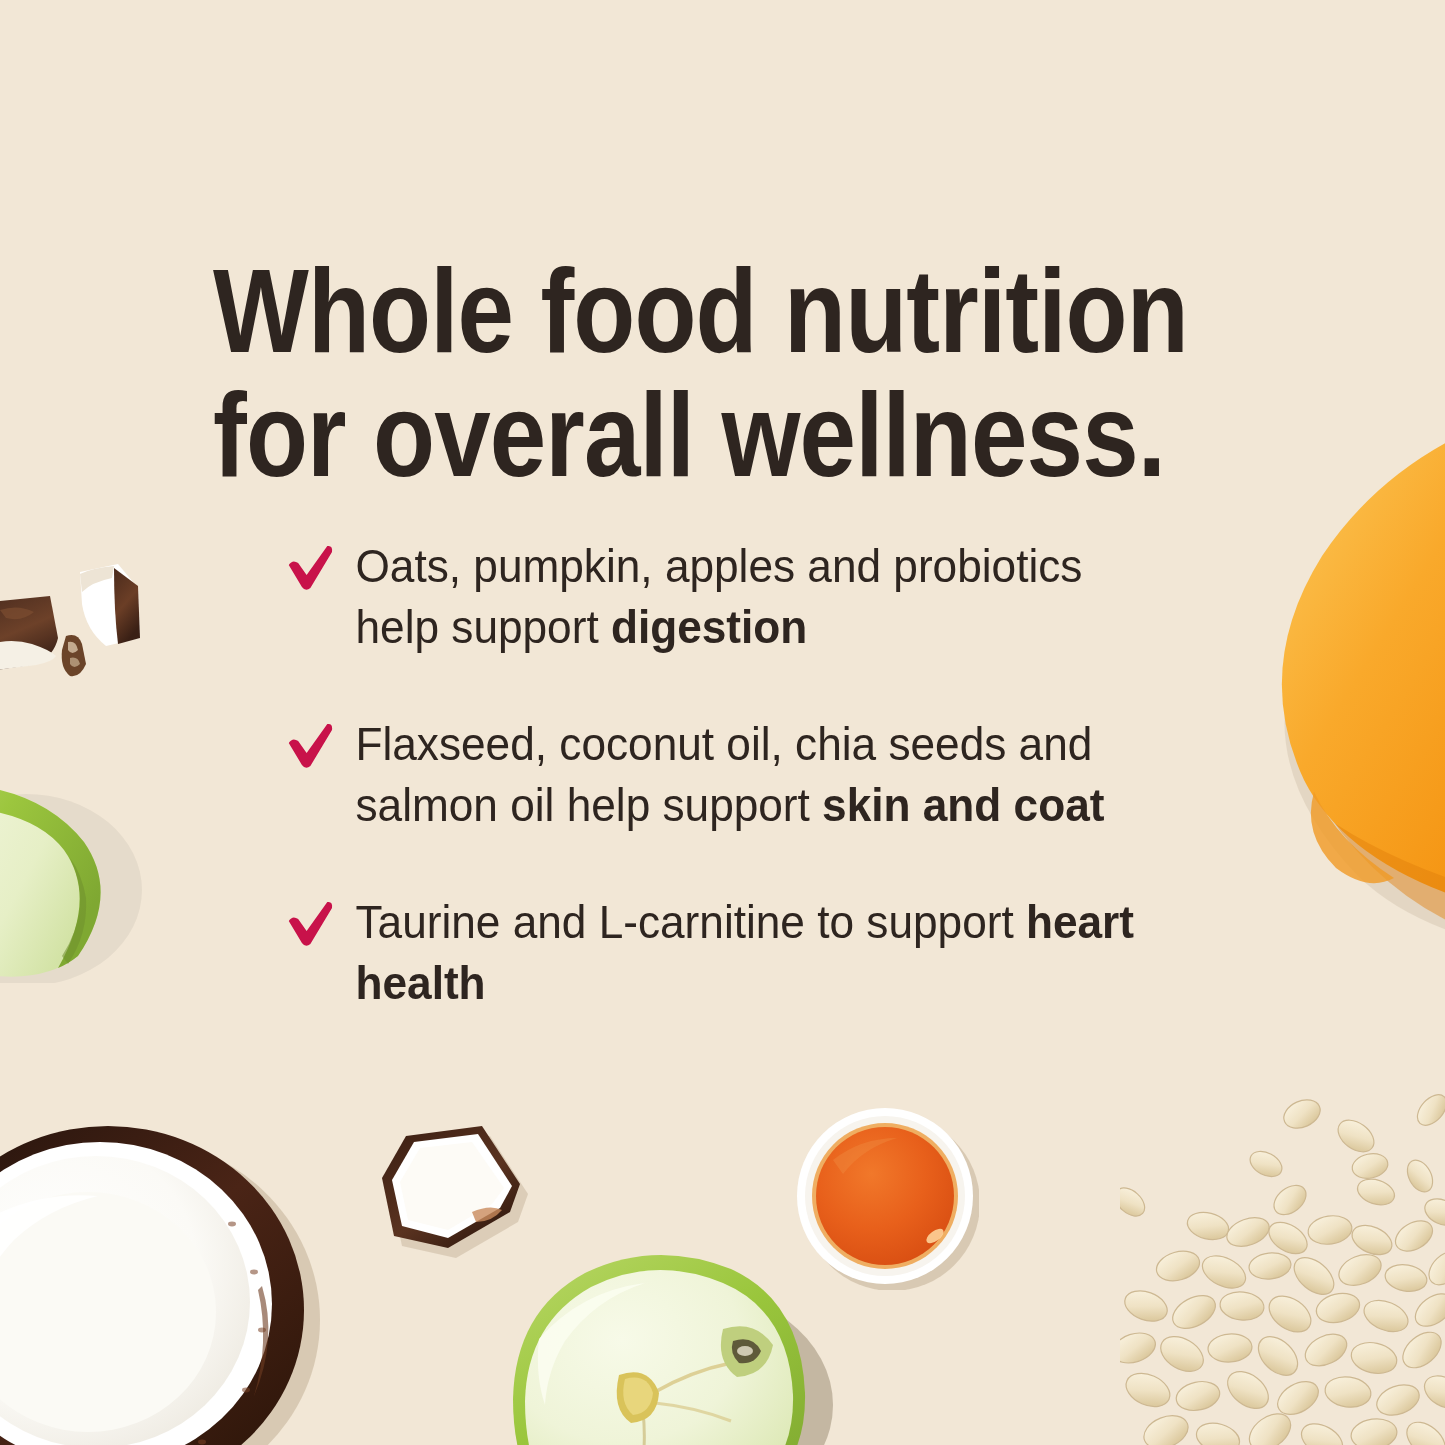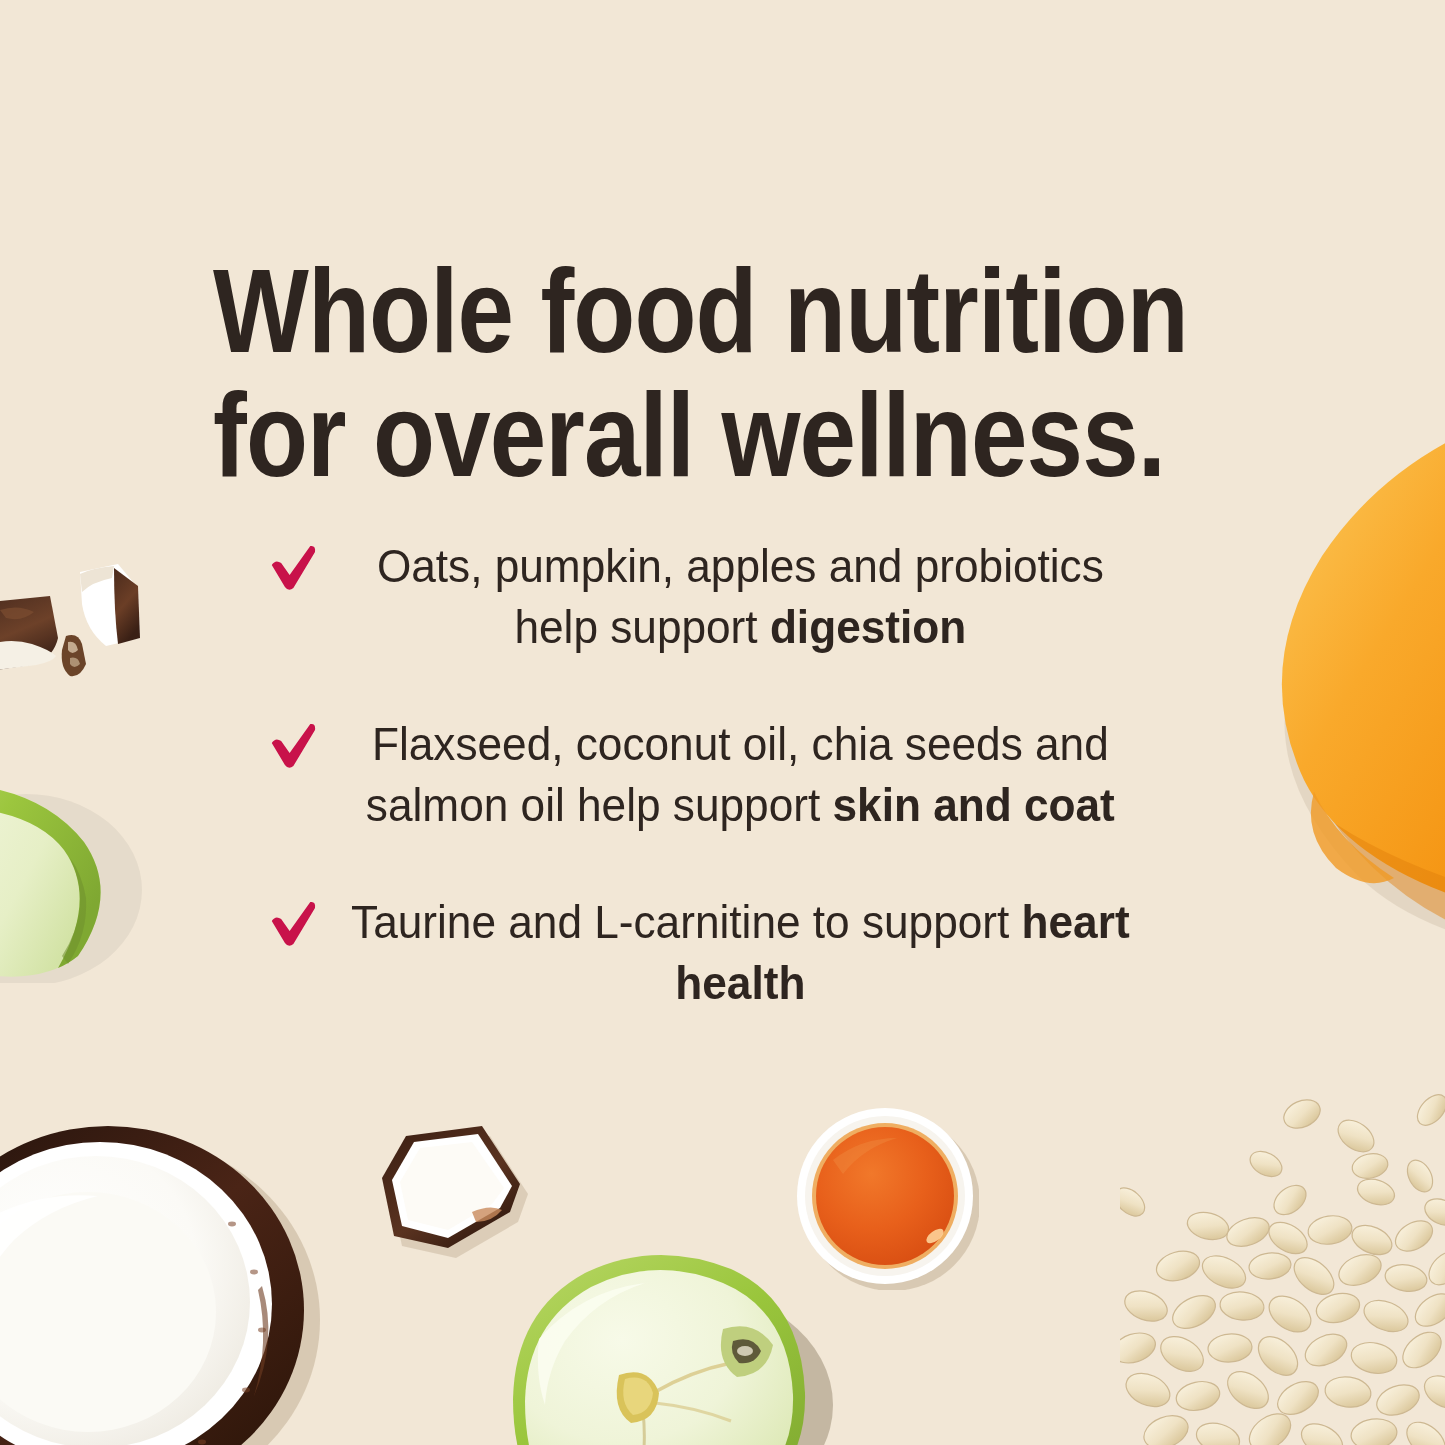--- a/index.html
+++ b/index.html
@@ -7,21 +7,20 @@
     padding: 0;
     background: #F2E7D6;
   }
   #canvas {
     position: relative;
     width: 1445px;
     height: 1445px;
     background: #F2E7D6;
     overflow: hidden;
     font-family: "Liberation Sans", sans-serif;
-    text-align: center;
   }
 
   
   .headline {
     position: absolute;
     left: 213px;
     top: 170px;
     width: 1100px;
     color: #2E2520;
     font-family: "Liberation Sans Narrow", "Liberation Sans", sans-serif;
@@ -30,21 +29,21 @@
     line-height: 124px;
     letter-spacing: -1px;
     transform: scaleX(0.86);
     transform-origin: left top;
     z-index: 40;
   }
   .headline-line { display: block; white-space: nowrap; }
 
   .bullets {
     position: absolute;
-    left: 268px;
+    left: 285px;
     top: 535px;
     width: 930px;
     z-index: 40;
   }
   .bullet {
     position: relative;
     padding-left: 75px;
     margin-bottom: 56px;
     color: #2E2520;
     font-size: 47px;

